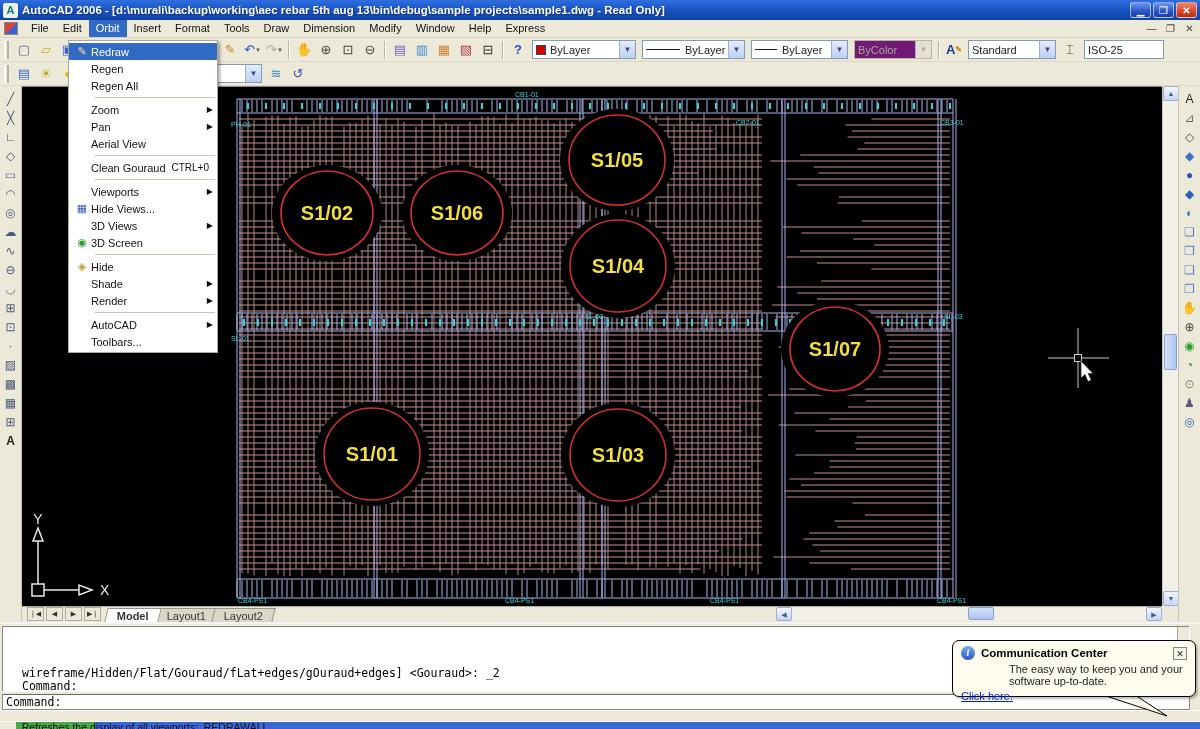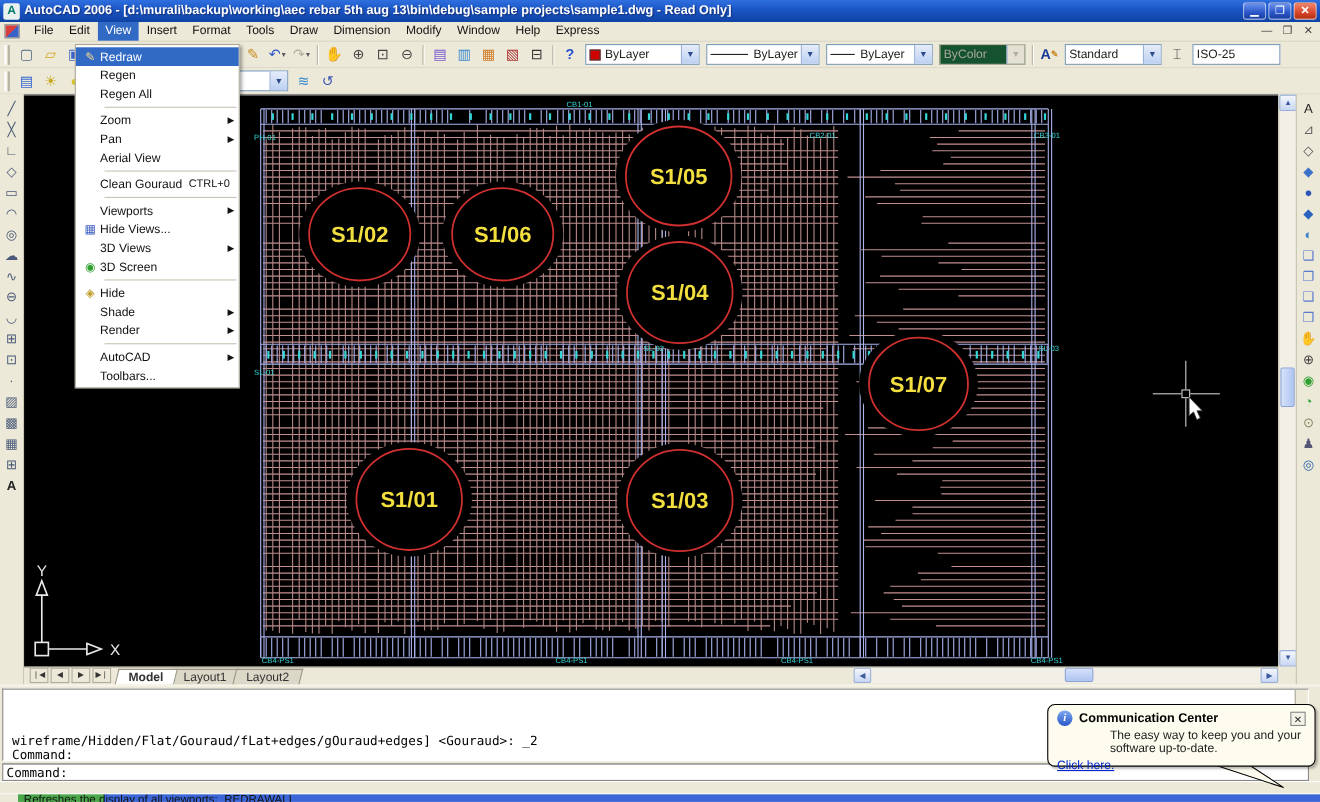--- a/index.html
+++ b/index.html
@@ -35,21 +35,21 @@
   .tbtn .dd { font-size:7px; color:#555; margin-left:1px; }
   .tsep { width:2px; height:18px; border-left:1px solid #b8b4a4; border-right:1px solid #fff; margin:0 3px; }
   .tgap { height:21px; }
   .combo { height:19px; background:#fff; border:1px solid #7f9db9; display:flex; align-items:center;
     font-size:11px; color:#222; margin:0 3px; padding-left:3px; position:relative; }
   .combo .sw { width:10px; height:10px; background:#d00000; border:1px solid #444; margin-right:4px; }
   .combo .lt { width:34px; height:0; border-top:1px solid #222; margin-right:5px; }
   .combo .lt.thin { border-top-width:1px; width:22px; }
   .combo .arr { margin-left:auto; width:16px; height:17px; background:linear-gradient(180deg,#e6ecfa,#bcd0f2);
     border-left:1px solid #9ab0d8; color:#2a4a8a; font-size:8px; text-align:center; line-height:17px; }
-  .combo.disabled { background:#14532d; color:#aaa69a; border-color:#b8b4a4; }
+  .combo.disabled { background:#701a75; color:#aaa69a; border-color:#b8b4a4; }
   .combo.disabled .arr { background:#e4e0d2; color:#b0ac9e; }
 
   
   .workspace { position:relative; height:536px; background:#ece9d8; }
   .side-toolbar { position:absolute; top:0; width:22px; height:536px; background:#ece9d8; display:flex; flex-direction:column; align-items:center; padding-top:3px; }
   .side-toolbar.left { left:0; border-right:1px solid #c8c4b4; }
   .side-toolbar.right { left:1178px; border-left:1px solid #c8c4b4; }
   .sbtn { width:20px; height:19px; display:flex; align-items:center; justify-content:center; font-size:12px; color:#4a5a78; }
   .canvas-wrap { position:absolute; left:22px; top:0; width:1140px; height:520px; background:#000; border-top:1px solid #888; }
   svg text { font-family:"Liberation Sans", sans-serif; }
@@ -66,21 +66,21 @@
     background:#dcd8c8; color:#333; transform:skewX(-14deg); margin-right:-4px; }
   .tab > span { display:inline-block; transform:skewX(14deg); }
   .tab.active { background:#fff; font-weight:bold; z-index:2; }
   .hscroll { position:absolute; right:0; bottom:1px; width:386px; height:14px; background:#f2f0e6; display:flex; }
   .hscroll .sc-btn { height:14px; line-height:13px; }
   .hthumb { position:absolute; left:176px; top:0; width:26px; height:13px; background:linear-gradient(180deg,#d6e2fa,#aec4f0); border:1px solid #88a2d8; border-radius:2px; }
 
   
   .cmdwin { height:88px; background:#ece9d8; padding:2px 10px 2px 2px; border-top:2px solid #f6f4ec; }
   .cmdhist { height:66px; background:#fff; border:1px solid #888; border-right-color:#fff; border-bottom-color:#fff;
-    font-family:"DejaVu Sans Mono", monospace; font-size:11.5px; line-height:13px; color:#000; padding:1px 14px 0 8px;
+    font-family:"DejaVu Sans Mono", monospace; font-size:11.5px; line-height:13px; color:#000; padding:1px 14px 0 19px;
     white-space:pre; overflow:hidden; position:relative; }
   .cmdscroll { position:absolute; right:0; top:0; width:12px; height:100%; background:#ece9d8; border-left:1px solid #aca899; }
   .cmdinput { height:16px; background:#fff; border:1px solid #888; border-top:1px solid #666; margin-top:2px;
     font-family:"DejaVu Sans Mono", monospace; font-size:11.5px; line-height:14px; white-space:pre; padding-left:3px; }
 
   
   .statusbar { height:11px; background:#ece9d8; font-size:10.5px; color:#111; padding-left:10px; line-height:11px; white-space:pre; border-top:1px solid #fff; }
   .sliver { height:8px; background:linear-gradient(90deg,#ece9d8 0 16px,#4aa84a 16px 95px,#3a66d8 95px 100%); border-top:1px solid #f8f8f8; }
 
   
@@ -117,21 +117,21 @@
     <div class="winbtn min">▁</div>
     <div class="winbtn rest">❐</div>
     <div class="winbtn close">✕</div>
   </div>
 
   <div class="menubar">
     <div class="mdi-doc"></div>
     <span id="menu-items" style="display: flex;">
         <div class="menu-top">File</div>
         <div class="menu-top">Edit</div>
-        <div class="menu-top active">View</div>
+        <div class="menu-top active">Orbit</div>
         <div class="menu-top">Insert</div>
         <div class="menu-top">Format</div>
         <div class="menu-top">Tools</div>
         <div class="menu-top">Draw</div>
         <div class="menu-top">Dimension</div>
         <div class="menu-top">Modify</div>
         <div class="menu-top">Window</div>
         <div class="menu-top">Help</div>
         <div class="menu-top">Express</div>
       </span>

